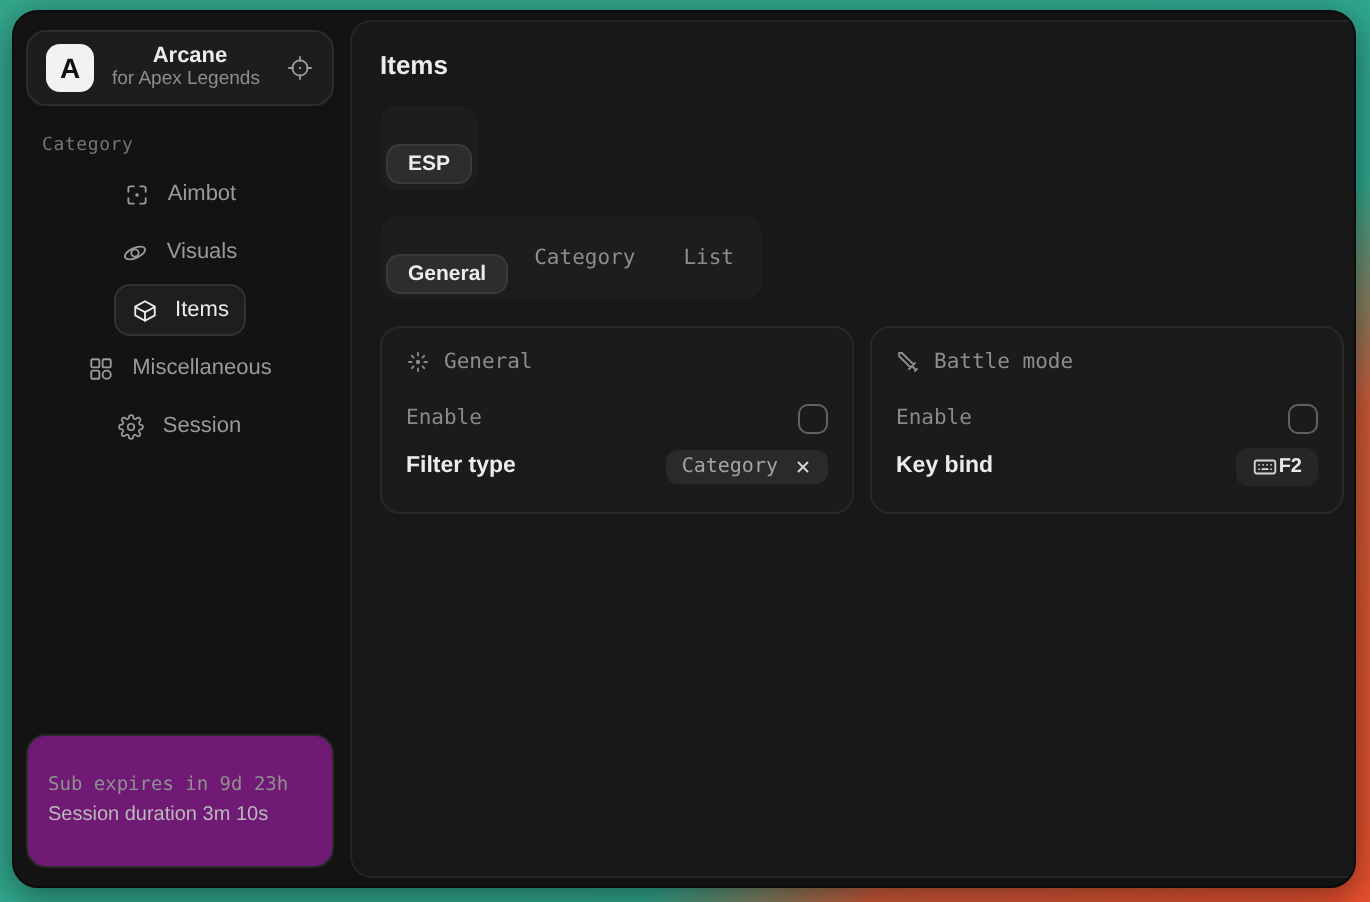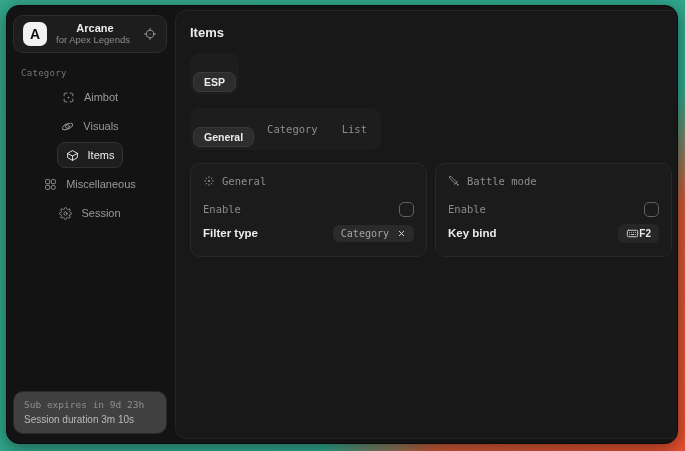--- a/index.html
+++ b/index.html
@@ -58,22 +58,22 @@
     height:26px;padding:0 8px;border:1px solid transparent;border-radius:8px;
     color:#9a9a9a;font-size:11px;cursor:pointer;
   }
   .nav-item.active{
     background:#1e1e1e;border-color:#323232;color:var(--text-bright);
   }
   .icon{display:inline-flex;}
   .icon svg{display:block;}
   .sidebar-spacer{flex:1;}
   .sub-card{
-    background:#404040;border:1px solid #2a2a2a;border-radius:10px;
-    padding:6px 10px;line-height:1.5;
+    background:#701a75;border:1px solid #2a2a2a;border-radius:10px;
+    padding:18px 10px;line-height:1.5;
   }
   .sub-line1{color:#8f8f8f;font-size:9.5px;font-family:"DejaVu Sans Mono",monospace;}
   .sub-line2{color:#b9b9b9;font-size:10px;}
   
   .main{
     flex:1;margin:4px 4px 4px 0;
     background:var(--panel-bg);
     border:1px solid #242424;border-radius:11px;
     padding:14px;
     display:flex;flex-direction:column;

